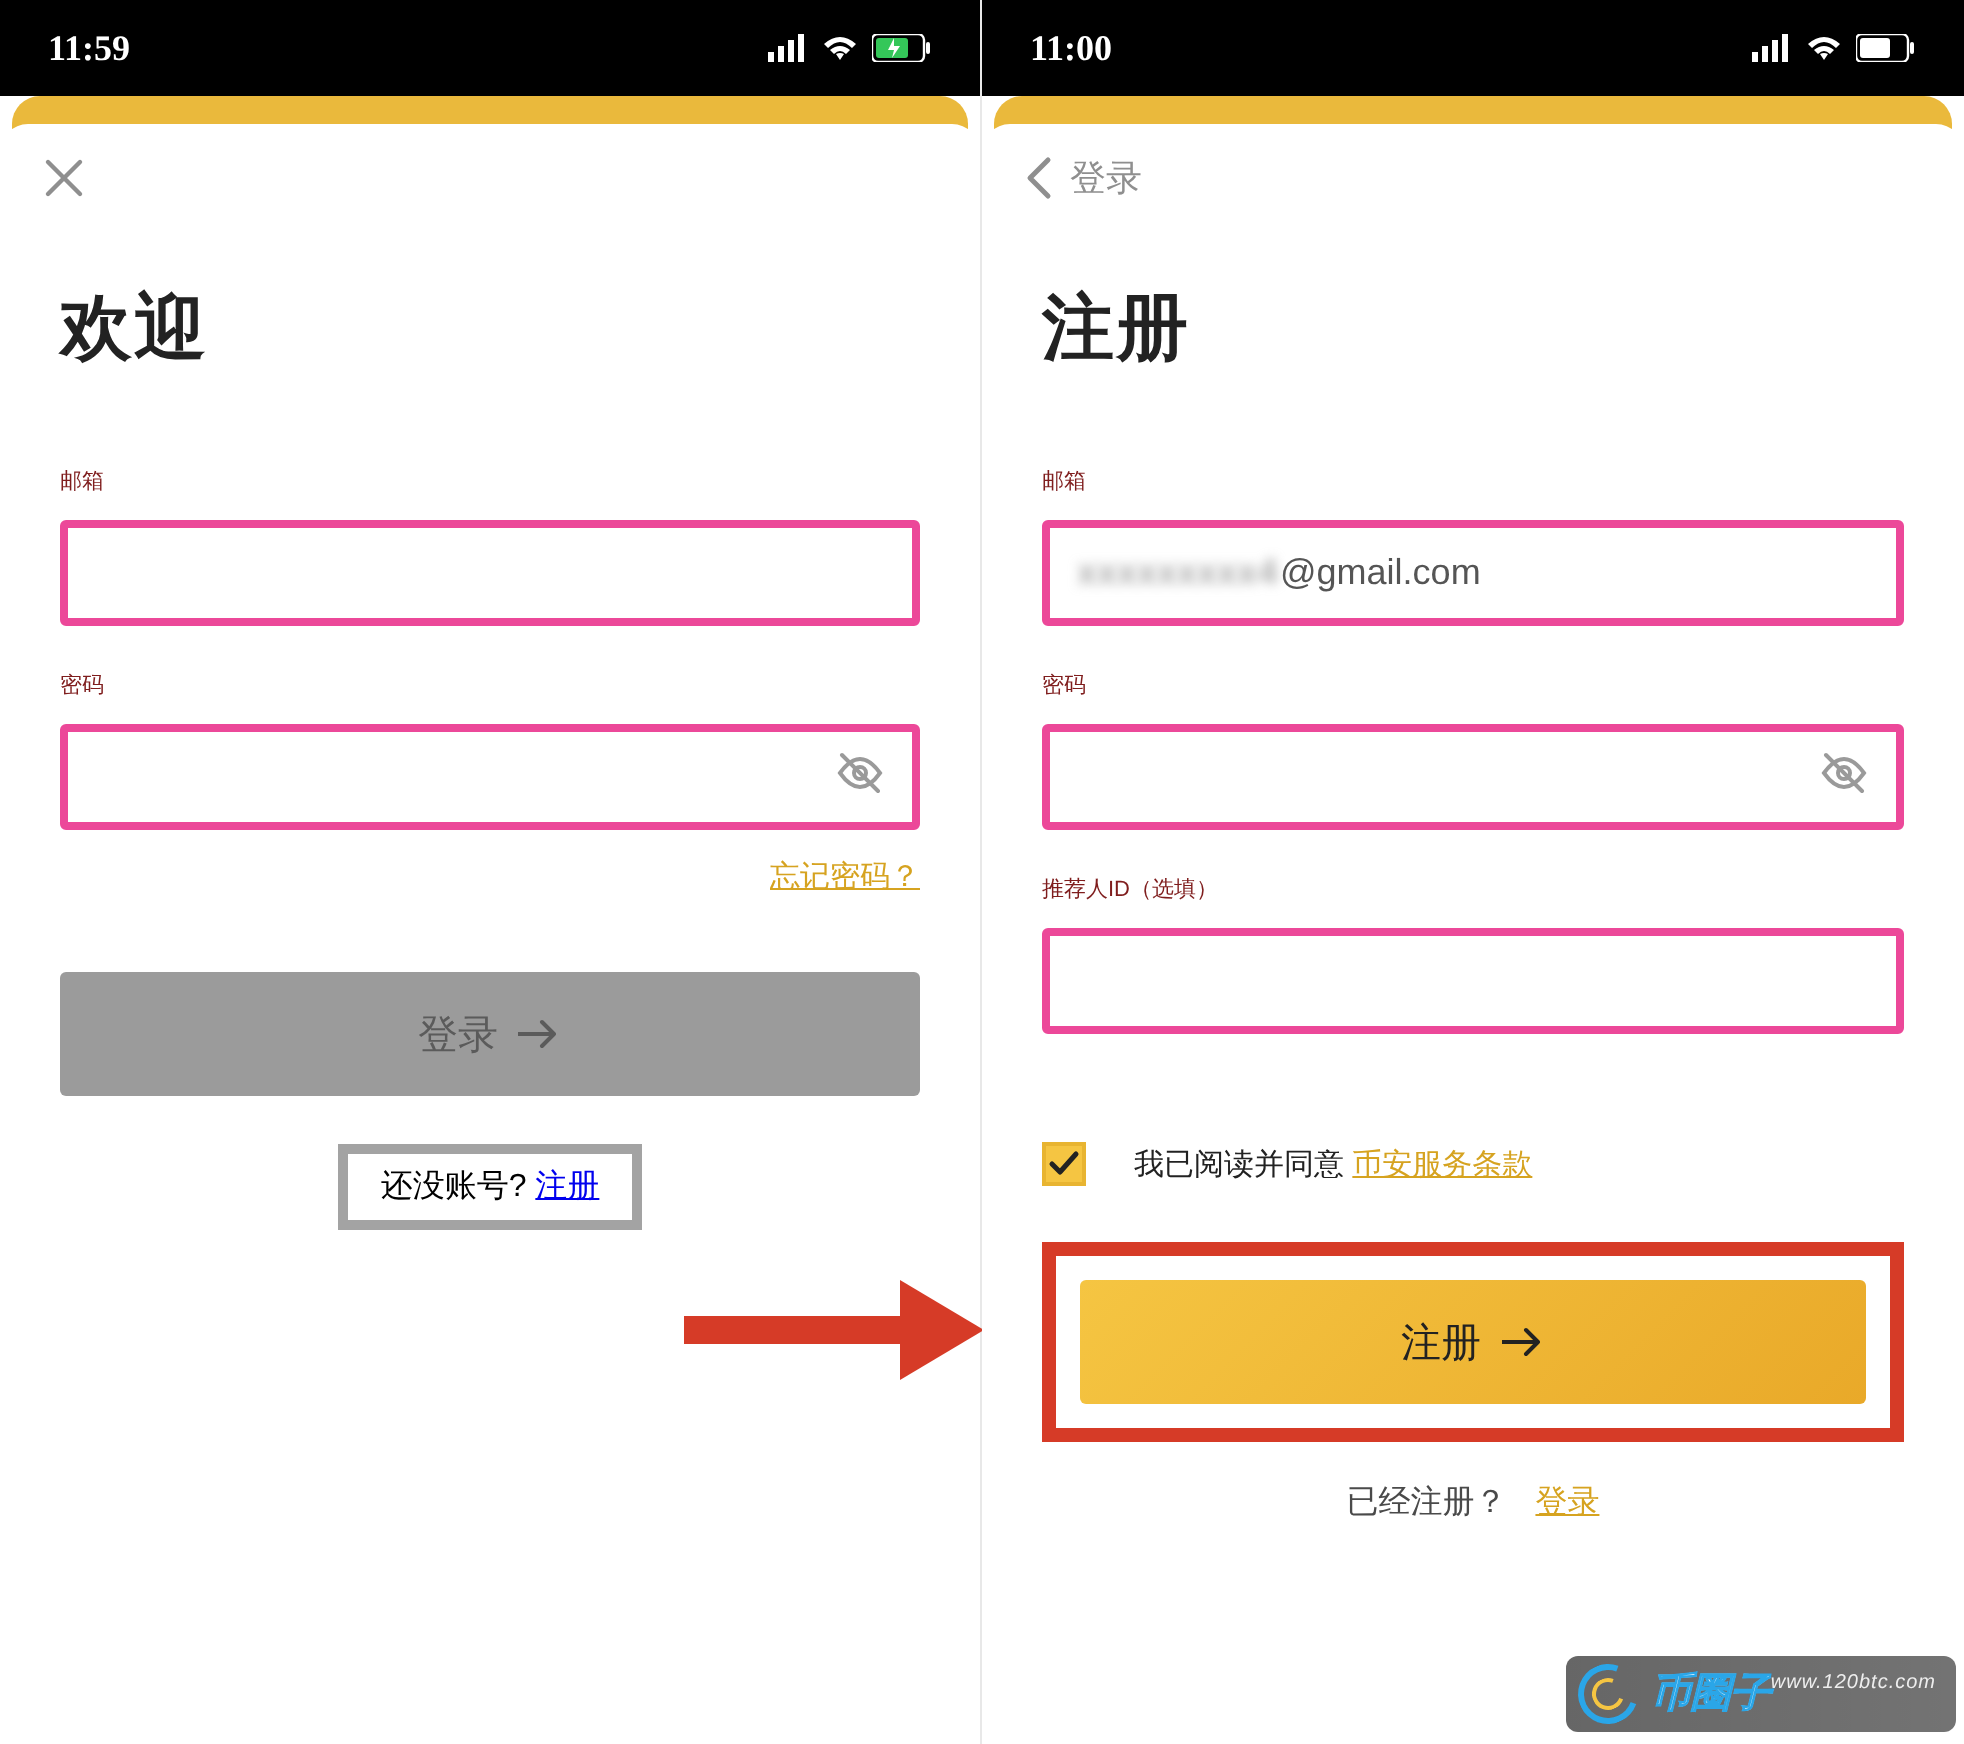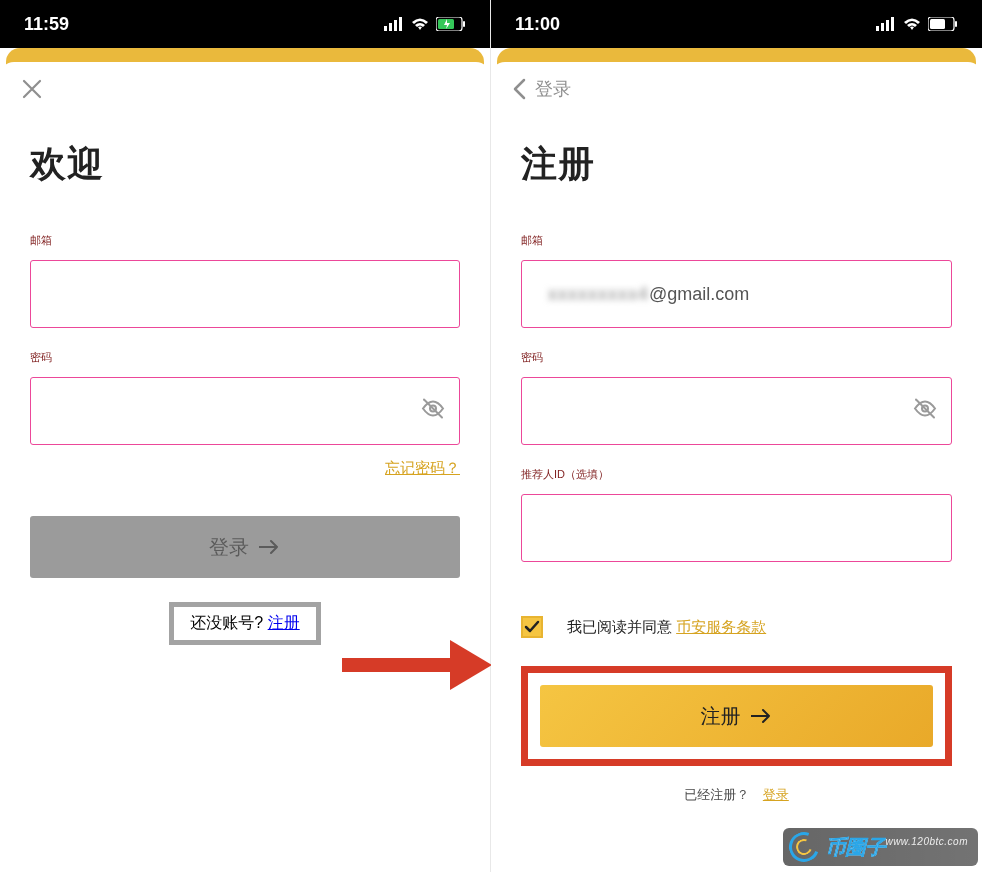--- a/index.html
+++ b/index.html
@@ -27,20 +27,21 @@
     .statusbar {
       height: 48px;
       background: #000;
       color: #fff;
       display: flex;
       align-items: center;
       justify-content: space-between;
       padding: 0 24px;
       font-size: 18px;
       font-weight: 600;
+      font-family: Liberation Serif, serif;
     }
     .status-right { display: flex; align-items: center; gap: 6px; }
     .gold-band {
       height: 28px;
       background: #eab93c;
       border-radius: 14px 14px 0 0;
       margin: 0 6px;
     }
     .sheet {
       background: #fff;
@@ -80,27 +81,27 @@
       letter-spacing: 1px;
     }
     .label {
       font-size: 11px;
       color: #7f1d1d;
       margin-bottom: 12px;
       margin-top: 22px;
     }
     .field {
       width: 100%;
-      height: 68px;
-      border: 1px solid #ec4899;
+      height: 53px;
+      border: 4px solid #ec4899;
       border-radius: 3px;
       background: #fff;
       display: flex;
       align-items: center;
-      padding: 0 26px;
+      padding: 0 14px;
       font-size: 18px;
       color: #333;
       position: relative;
     }
     .field input {
       border: none; outline: none; width: 100%; font-size: 18px;
       background: transparent;
     }
     .eye {
       position: absolute; right: 14px; top: 50%; transform: translateY(-50%);
@@ -209,21 +210,21 @@
     .watermark .logo-c::after{
       content:'';
       position:absolute; inset:4px;
       border-radius:50%;
       border:2px solid #f5c542;
       border-right-color:transparent;
     }
     .wm-text { display:flex; line-height:1.1; }
     .wm-text .zh { font-size: 20px; font-weight:700; font-style: italic; -webkit-text-stroke: 0.5px #2aa6e8; color:#fff;}
     .wm-text .en { font-size: 10px; letter-spacing: 0.5px; color:#eee;}
-    .already-row { text-align:center; margin-top:20px; font-size:13px; color:#4a4a4a;}
+    .already-row { text-align:center; margin-top:20px; font-size:16px; color:#4a4a4a;}
     .already-row a { color:#d6a320; text-decoration: underline; margin-left:10px;}
   </style>
 </head>
 <body>
 
 <div class="screens">
 
   <div class="screen">
     <div class="statusbar">
       <span>11:59</span>

